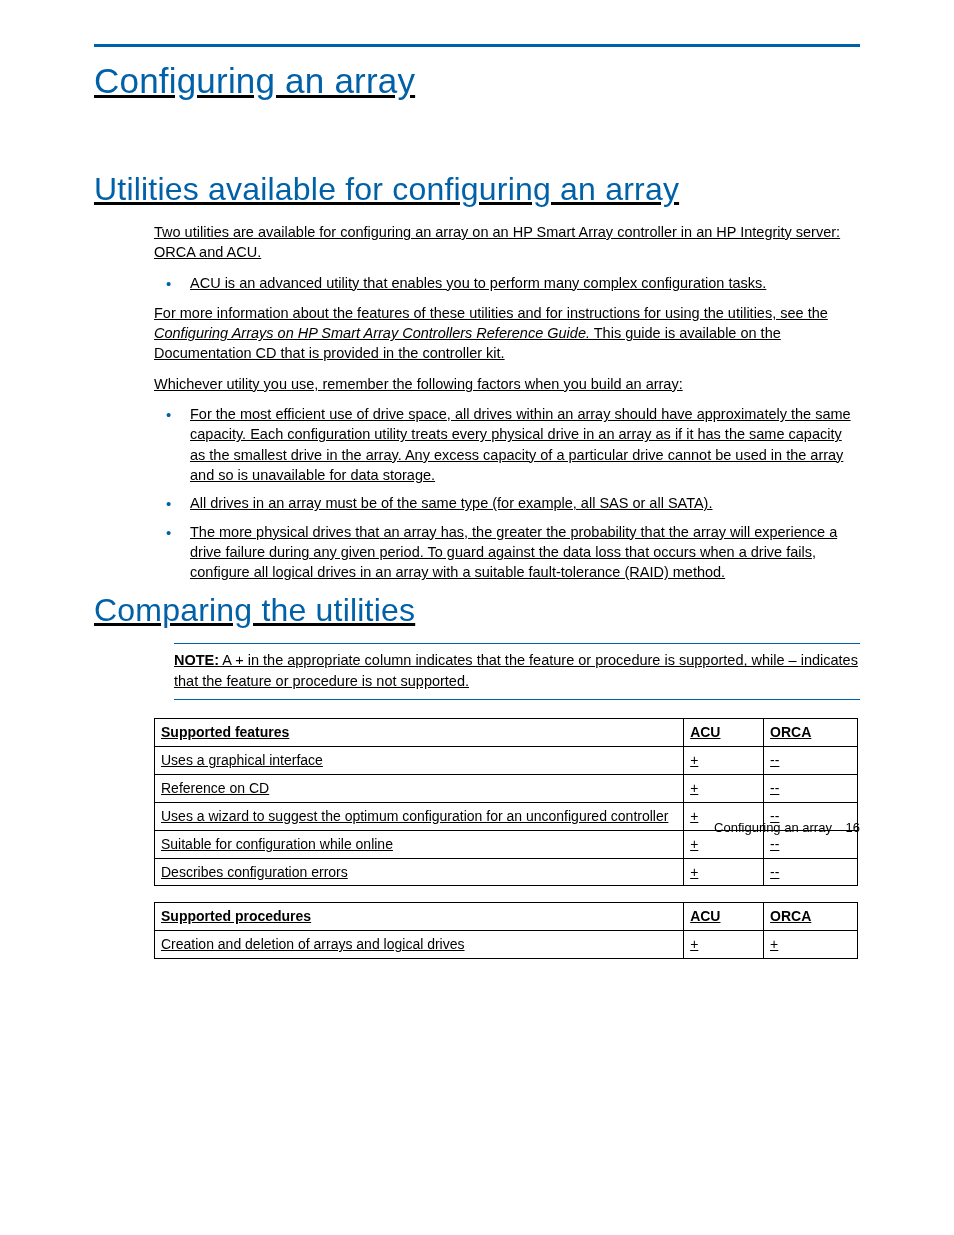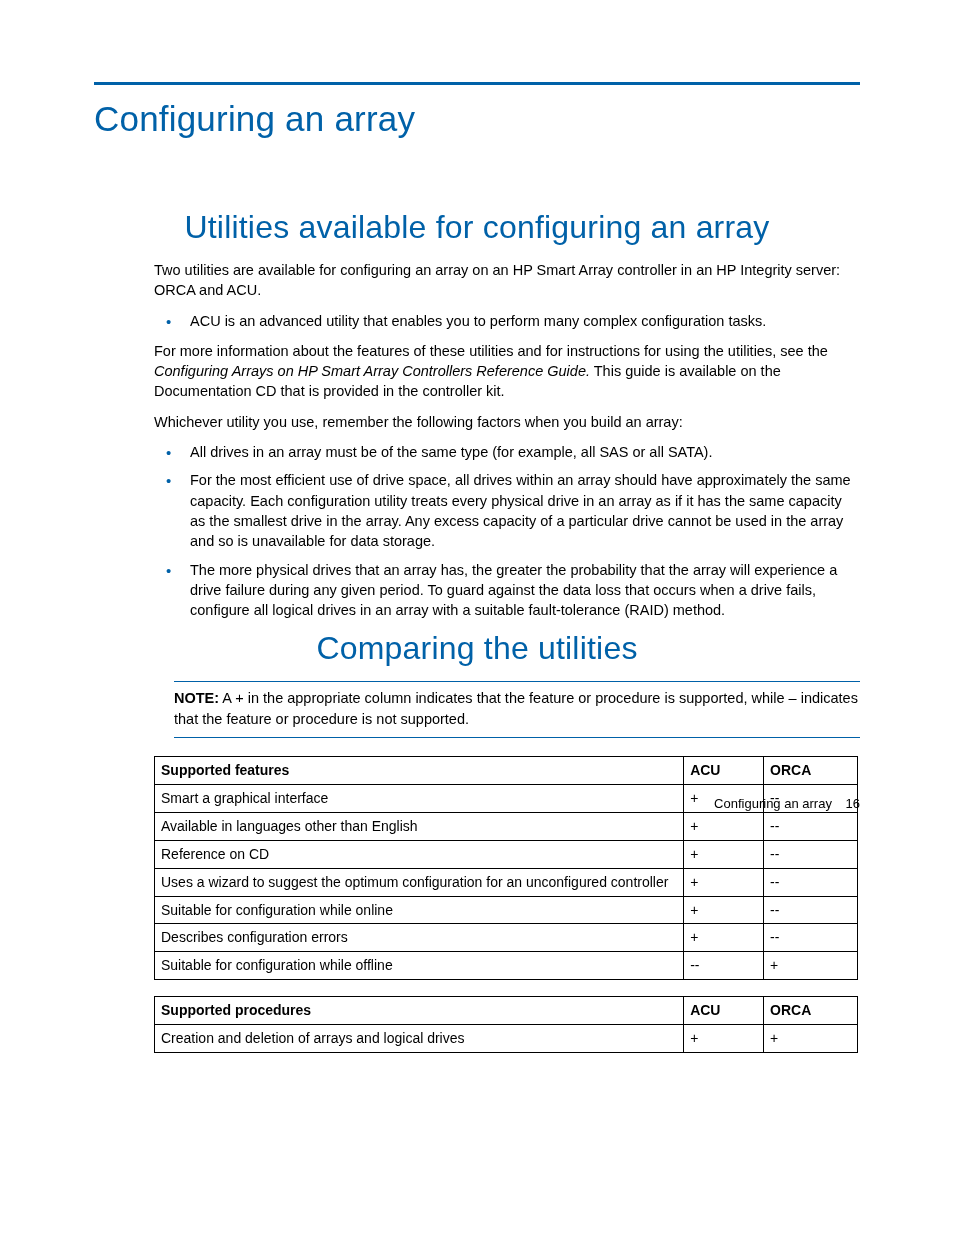--- a/index.html
+++ b/index.html
@@ -9,42 +9,42 @@
     width: 954px;
     height: 1235px;
     background: #fff;
     font-family: "Segoe UI", "Lucida Sans", "Lucida Grande", Arial, sans-serif;
     color: #000;
   }
   .page {
     box-sizing: border-box;
     width: 954px;
     height: 871px;
-    padding: 82px 94px 0 94px;
+    padding: 44px 94px 0 94px;
     position: relative;
+    text-decoration: underline;
   }
   .rule {
     border: 0;
     border-top: 3px solid #0061a8;
     margin: 0 0 14px 0;
   }
   h1.title {
     font-weight: 300;
     font-size: 35px;
     color: #0061a8;
     margin: 0 0 70px 0;
     letter-spacing: 0.2px;
   }
   h2.section {
     font-weight: 300;
     font-size: 32px;
     color: #0061a8;
     margin: 0 0 14px 0;
     letter-spacing: 0.2px;
-    text-align: center;
   }
   .body-text {
     margin-left: 60px;
     font-size: 14.5px;
     line-height: 1.4;
   }
   .body-text p { margin: 0 0 10px 0; }
   .body-text em { font-style: italic; }
   ul.bullets {
     list-style: none;
@@ -91,21 +91,21 @@
     line-height: 1.35;
   }
   table.feat th {
     font-weight: 700;
   }
   table.feat col.c-feat { width: 530px; }
   table.feat col.c-acu  { width: 80px; }
   table.feat col.c-orca { width: 94px; }
   .footer {
     position: absolute;
-    bottom: 60px;
+    bottom: 36px;
     right: 94px;
     font-size: 13px;
     margin-top: 8px;
   }
   .footer .pg { margin-left: 10px; }
 </style>
 </head>
 <body>
 
 <div class="page">
@@ -123,22 +123,22 @@
       <li>ACU is an advanced utility that enables you to perform many complex configuration tasks.</li>
     </ul>
 
     <p>
       <span>For more information about the features of these utilities and for instructions for using the utilities, see the </span><em>Configuring Arrays on HP Smart Array Controllers Reference Guide.</em><span> This guide is available on the Documentation CD that is provided in the controller kit.</span>
     </p>
 
     <p>Whichever utility you use, remember the following factors when you build an array:</p>
 
     <ul class="bullets">
+      <li>For the most efficient use of drive space, all drives within an array should have approximately the same capacity. Each configuration utility treats every physical drive in an array as if it has the same capacity as the smallest drive in the array. Any excess capacity of a particular drive cannot be used in the array and so is unavailable for data storage.</li>
       <li>All drives in an array must be of the same type (for example, all SAS or all SATA).</li>
-      <li>For the most efficient use of drive space, all drives within an array should have approximately the same capacity. Each configuration utility treats every physical drive in an array as if it has the same capacity as the smallest drive in the array. Any excess capacity of a particular drive cannot be used in the array and so is unavailable for data storage.</li>
       <li>The more physical drives that an array has, the greater the probability that the array will experience a drive failure during any given period. To guard against the data loss that occurs when a drive fails, configure all logical drives in an array with a suitable fault-tolerance (RAID) method.</li>
     </ul>
   </div>
 
   <h2 class="section">Comparing the utilities</h2>
 
   <div class="note-block">
     <span class="note-label">NOTE:</span><span>  A + in the appropriate column indicates that the feature or procedure is supported, while – indicates that the feature or procedure is not supported.</span>
   </div>
 
@@ -150,26 +150,21 @@
       </colgroup>
     <thead>
       <tr>
         <th>Supported features</th>
         <th>ACU</th>
         <th>ORCA</th>
       </tr>
     </thead>
     <tbody>
       <tr>
-        <td>Smart a graphical interface</td>
-        <td>+</td>
-        <td>--</td>
-      </tr>
-      <tr>
-        <td>Available in languages other than English</td>
+        <td>Uses a graphical interface</td>
         <td>+</td>
         <td>--</td>
       </tr>
       <tr>
         <td>Reference on CD</td>
         <td>+</td>
         <td>--</td>
       </tr>
       <tr>
         <td>Uses a wizard to suggest the optimum configuration for an unconfigured controller</td>
@@ -178,25 +173,20 @@
       </tr>
       <tr>
         <td>Suitable for configuration while online</td>
         <td>+</td>
         <td>--</td>
       </tr>
       <tr>
         <td>Describes configuration errors</td>
         <td>+</td>
         <td>--</td>
-      </tr>
-      <tr>
-        <td>Suitable for configuration while offline</td>
-        <td>--</td>
-        <td>+</td>
       </tr>
     </tbody>
   </table>
 
   <table class="feat">
     <colgroup>
         <col class="c-feat">
         <col class="c-acu">
         <col class="c-orca">
       </colgroup>

